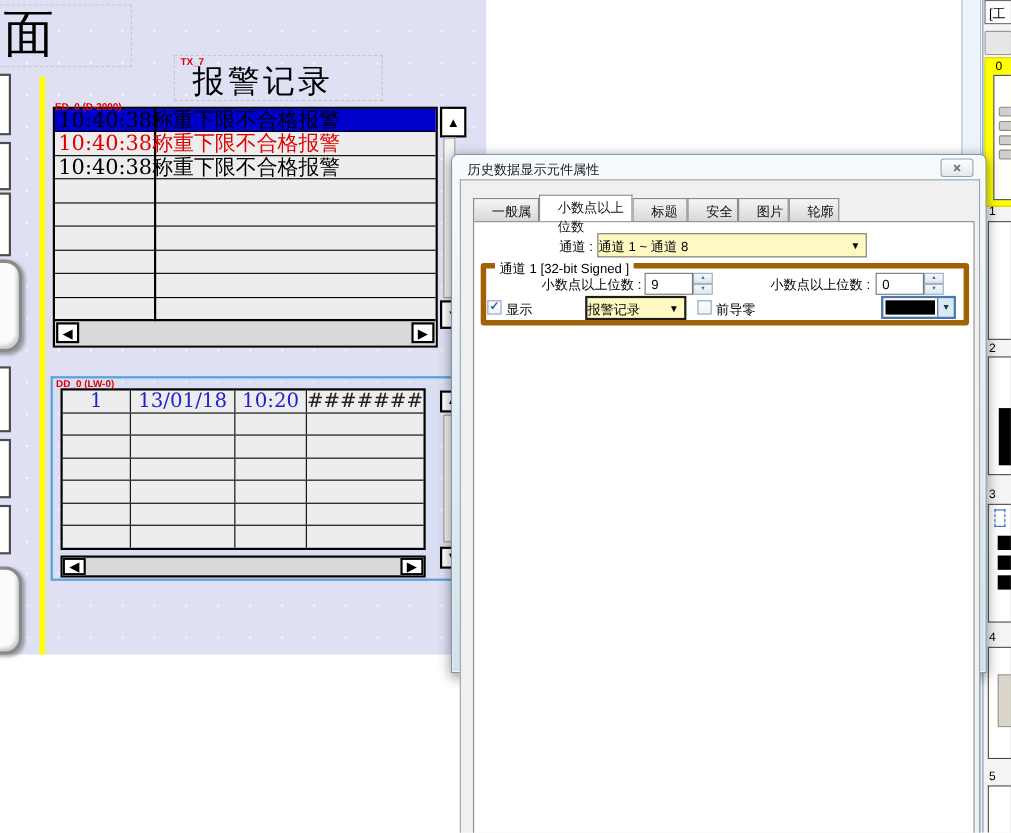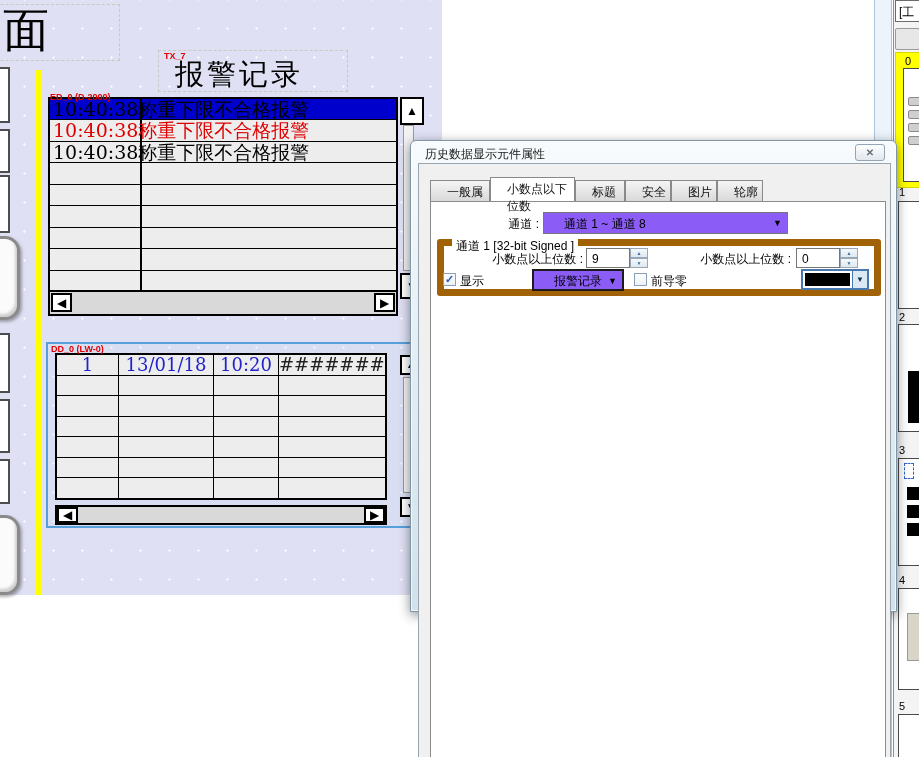--- a/index.html
+++ b/index.html
@@ -82,25 +82,25 @@
                font-size:10px; font-weight:bold; color:#5f6d7b; }
   #dlg-body { position:absolute; left:7px; top:22px; width:473px; height:595px;
               background:#f0f0f0; border:1px solid #98a5ae; border-bottom:none; }
   .tab { position:absolute; top:16px; height:21px; background:linear-gradient(180deg,#f5f5f5,#d9d9d9);
          border:1px solid #898989; border-bottom:none; font-size:12px; text-align:left;
          padding-top:3px; color:#111; z-index:1;padding-left:16px; }
   .tab.active { background:#ffffff; height:24px; top:13px; z-index:3; font-weight:normal; }
   #tabpage { position:absolute; left:11px; top:37px; width:456px; height:558px;
              background:#ffffff; border:1px solid #8c8c8c; z-index:2; }
   .lbl { position:absolute; font-size:12px; color:#000; white-space:nowrap; }
-  .combo { position:absolute; height:22px; background:#8b5cf6; border:1px solid #767676;
-           font-size:12px; padding:3px 18px 0 20px; white-space:nowrap; }
+  .combo { position:absolute; height:22px; background:#fef9c3; border:1px solid #767676;
+           font-size:12px; padding:3px 18px 0 0; white-space:nowrap; }
   .combo .arr { position:absolute; right:5px; top:5px; font-size:9px; color:#000; }
   #groupbox { position:absolute; left:6px; top:37px; width:444px; height:57px;
-              border:7px solid #a16207; border-radius:3px; }
+              border:5px solid #a16207; border-radius:3px; }
   #grouplabel { position:absolute; left:8px; top:-8px; background:#ffffff; padding:0 4px;
                 font-size:12px; white-space:nowrap; }
   .spin { position:absolute; width:62px; height:20px; display:flex; }
   .spin .val { width:44px; height:20px; background:#fff; border:1px solid #767676;
                font-size:12px; padding:3px 0 0 5px; }
   .spin .btns { width:18px; height:20px; display:flex; flex-direction:column; }
   .spin .sb { flex:1; background:linear-gradient(180deg,#f4f8fb,#dfe8ef); border:1px solid #98a8b8;
               font-size:5px; color:#3a6ea0; display:flex; align-items:center; justify-content:center; line-height:1; }
   .cb { position:absolute; width:13px; height:13px; background:linear-gradient(180deg,#fdfdfd,#eef2f5);
         border:1px solid #8aa0b8; font-size:11px; font-weight:bold; color:#2a5cc8;
@@ -280,21 +280,21 @@
 
   <div id="dialog">
     <div id="dlg-title">历史数据显示元件属性</div>
     <div id="dlg-close">
       <span>✕</span>
     </div>
 
     <div id="dlg-body">
 
       <div class="tab" style="left:11px;width:60px;">一般属性</div>
-      <div class="tab active" style="left:71px;width:85px;">小数点以下位数</div>
+      <div class="tab active" style="left:71px;width:85px;">小数点以上位数</div>
       <div class="tab" style="left:156px;width:50px;">标题</div>
       <div class="tab" style="left:206px;width:46px;">安全</div>
       <div class="tab" style="left:252px;width:46px;">图片</div>
       <div class="tab" style="left:298px;width:46px;">轮廓</div>
 
       <div id="tabpage">
 
         <div class="lbl" style="left:40px;top:14px;width:68px;text-align:right;">通道 :</div>
         <div class="combo" style="left:112px;top:10px;width:245px;">
           <span>通道 1 ~ 通道 8</span>

